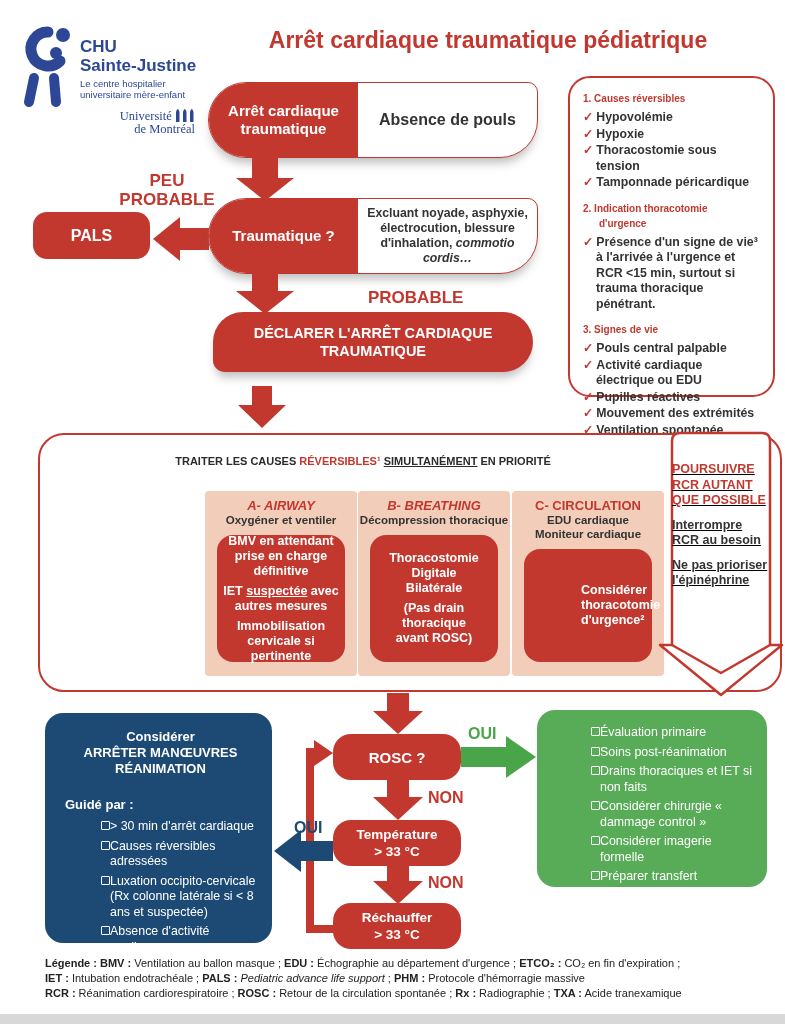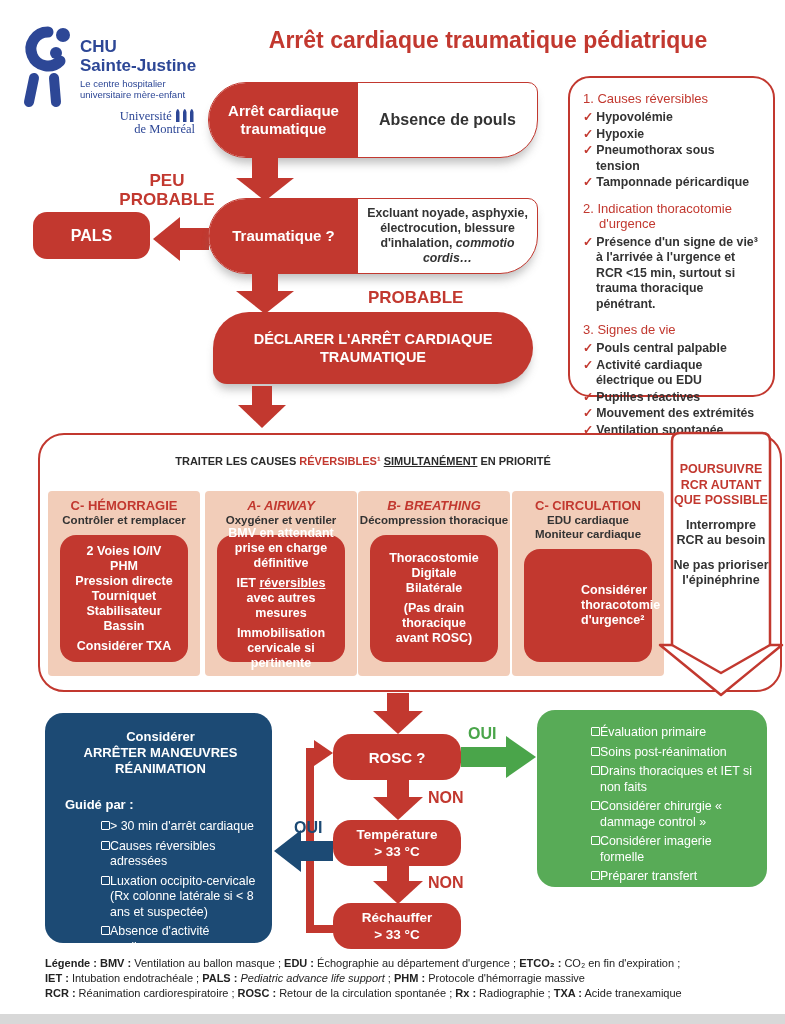--- a/index.html
+++ b/index.html
@@ -39,39 +39,39 @@
         font-weight:bold;font-size:14.5px;line-height:18px;text-align:center;
         box-shadow:0 8px 10px -3px rgba(110,110,110,.45);}
   .lbl-red{color:var(--red);font-weight:bold;font-size:17px;line-height:19px;text-align:center;}
 
   .sh{position:absolute;background:var(--red);}
   .hd{position:absolute;width:0;height:0;border-style:solid;border-color:transparent;}
 
   
   .sidebar{left:568px;top:76px;width:207px;height:321px;border:2px solid var(--red);
         border-radius:22px;background:#fff;padding:13px 13px;}
-  .sb-title{color:var(--red);font-weight:normal;font-size:13px;line-height:15px;
+  .sb-title{color:var(--red);font-weight:bold;font-size:10px;line-height:15px;
         padding-left:16px;text-indent:-16px;margin-bottom:4px;}
   .sb-list{list-style:none;margin-bottom:10px;}
   .sb-list li{font-size:12.3px;font-weight:600;color:var(--ink);line-height:15.5px;
         padding-left:13px;text-indent:-13px;margin-bottom:1px;}
   .chk{color:var(--red);font-weight:bold;margin-right:3px;}
 
   
   .treat{left:38px;top:433px;width:744px;height:259px;border:2.5px solid var(--red);border-radius:26px;background:#fff;}
   .treat-title{left:58px;top:455px;width:610px;text-align:center;font-size:11px;font-weight:bold;color:#2b2b2b;}
   .col{position:absolute;top:58px;width:152px;height:185px;background:var(--pink);border-radius:4px;text-align:center;}
   .col-title{margin-top:7px;font-size:13px;font-weight:bold;color:var(--red);}
   .col-sub{font-size:11.5px;font-weight:bold;color:var(--ink);line-height:13.5px;margin-top:1px;}
   .col-box{position:absolute;left:12px;right:12px;bottom:14px;background:var(--red);border-radius:16px;
         display:flex;flex-direction:column;justify-content:center;gap:5px;
         color:#fff;font-weight:bold;font-size:12.5px;line-height:15px;padding:6px 4px;}
 
   
-  .cont-text{left:672px;top:462px;width:98px;text-align:center;}
+  .cont-text{left:672px;top:462px;width:98px;text-align:left;text-decoration:underline;}
   .cont-title{color:var(--red);font-weight:bold;font-size:12.5px;line-height:15.5px;}
   .cont-body{color:var(--ink);font-weight:bold;font-size:12.5px;line-height:15.5px;margin-top:9px;}
 
   
   .dbox{background:var(--red);color:#fff;border-radius:18px;display:flex;align-items:center;
         justify-content:center;text-align:center;font-weight:bold;}
   .ouinon{font-size:16px;font-weight:bold;}
 
   
   .bluebox{left:45px;top:713px;width:227px;height:230px;background:var(--navy);border-radius:18px;color:#fff;padding:16px 14px 0 18px;}
@@ -152,38 +152,38 @@
     </div>
   </div>
 
   <div>
     <div class="sh" style="left:252px;top:273px;width:26px;height:19px;"></div>
     <div class="hd" style="left:236px;top:291px;border-left-width:29px;border-right-width:29px;border-top:23px solid var(--red);"></div>
   </div>
 
   <div class="abs lbl-red" style="left:368px;top:288px;width:110px;text-align:left;">PROBABLE</div>
 
-  <div class="abs declare" style="left:213px;top:312px;width:320px;height:72px;">
+  <div class="abs declare" style="left:213px;top:312px;width:320px;height:60px;">
     <div style="width:250px;">DÉCLARER L'ARRÊT CARDIAQUE TRAUMATIQUE</div>
   </div>
 
   <div>
     <div class="sh" style="left:252px;top:386px;width:20px;height:20px;"></div>
     <div class="hd" style="left:238px;top:405px;border-left-width:24px;border-right-width:24px;border-top:23px solid var(--red);"></div>
   </div>
 
   <div class="abs sidebar">
     <div class="sb-title">1. Causes réversibles</div>
     <ul class="sb-list">
 
         <li><span class="chk">✓</span><span>Hypovolémie</span></li>
 
         <li><span class="chk">✓</span><span>Hypoxie</span></li>
 
-        <li><span class="chk">✓</span><span>Pneumothorax sous tension</span></li>
+        <li><span class="chk">✓</span><span>Thoracostomie sous tension</span></li>
 
         <li><span class="chk">✓</span><span>Tamponnade péricardique</span></li>
       </ul>
     <div class="sb-title" style="width:170px;">2. Indication thoracotomie d'urgence</div>
     <ul class="sb-list">
 
         <li><span class="chk">✓</span><span>Présence d'un signe de vie³ à l'arrivée à l'urgence et RCR &lt;15 min, surtout si trauma thoracique pénétrant.</span></li>
       </ul>
     <div class="sb-title">3. Signes de vie</div>
     <ul class="sb-list">
@@ -198,39 +198,26 @@
 
         <li><span class="chk">✓</span><span>Ventilation spontanée</span></li>
 
         <li><span class="chk">✓</span><span>Tension artérielle mesurable</span></li>
       </ul>
   </div>
 
   <div class="abs treat"></div>
   <div class="abs treat-title"><span>TRAITER LES CAUSES </span><span class="red">RÉVERSIBLES¹</span><span> </span><span class="u">SIMULTANÉMENT</span><span> EN PRIORITÉ</span></div>
 
-  <div class="abs col" style="left:48px;top:491px;">
-    <div class="col-title">C- HÉMORRAGIE</div>
-    <div class="col-sub">Contrôler et remplacer</div>
-    <div class="col-box" style="top:44px;">
-      <div class="preline">2 Voies IO/IV
-PHM
-Pression directe
-Tourniquet
-Stabilisateur
-Bassin</div>
-      <div>Considérer TXA</div>
-    </div>
-  </div>
   <div class="abs col" style="left:205px;top:491px;">
     <div class="col-title i">A- AIRWAY</div>
     <div class="col-sub">Oxygéner et ventiler</div>
     <div class="col-box" style="top:44px;">
       <div>BMV en attendant prise en charge définitive</div>
-      <div><span>IET </span><span class="u">réversibles</span><span> avec autres mesures</span></div>
+      <div><span>IET </span><span class="u">suspectée</span><span> avec autres mesures</span></div>
       <div>Immobilisation cervicale si pertinente</div>
     </div>
   </div>
   <div class="abs col" style="left:358px;top:491px;">
     <div class="col-title i">B- BREATHING</div>
     <div class="col-sub">Décompression thoracique</div>
     <div class="col-box" style="top:44px;">
       <div style="padding:0 14px;">Thoracostomie Digitale Bilatérale</div>
       <div style="padding:0 14px;">(Pas drain thoracique avant ROSC)</div>
     </div>

